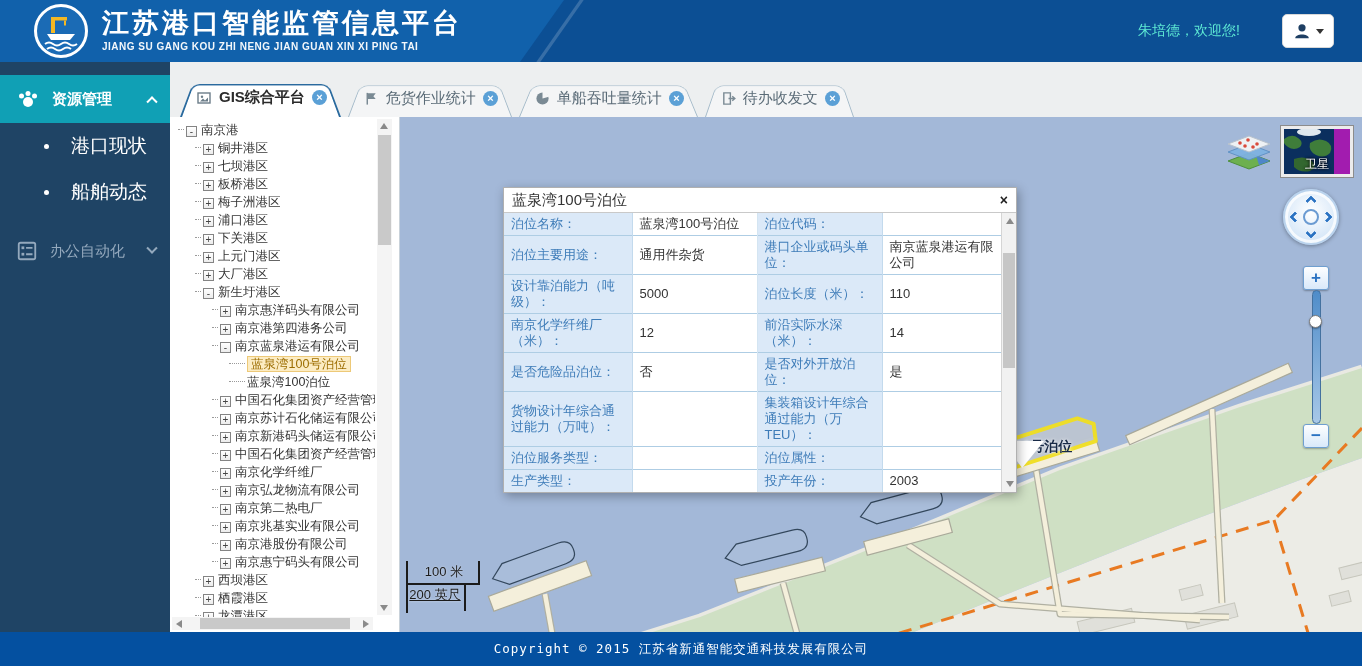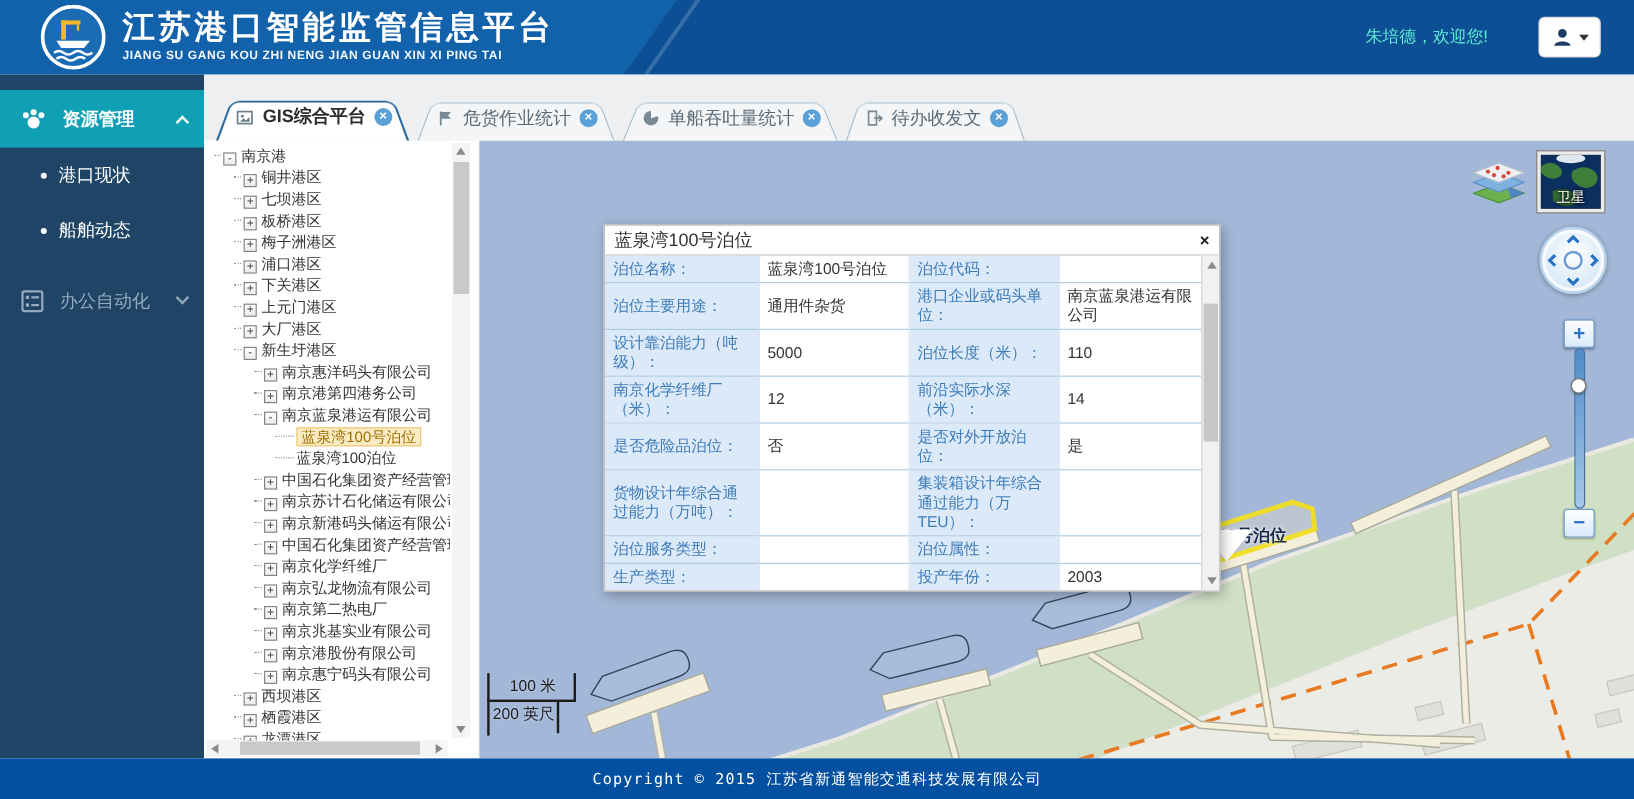--- a/index.html
+++ b/index.html
@@ -30,22 +30,22 @@
   #sidebar { position:absolute; left:0; top:62px; width:170px; bottom:34px; background:#1f4465; z-index:20; }
   .side-group { height:48px; display:flex; align-items:center; padding:0 14px 0 16px; color:#94a9bd;
                 font-size:15px; cursor:pointer; }
   .side-group svg { flex:0 0 auto; }
   .side-group .glab { flex:1; margin-left:12px; }
   .side-group.active { background:#10a0b5; color:#fff; font-weight:bold; margin-top:13px; }
   .side-group.g2 { margin-top:12px; }
   .chevron { width:8px; height:8px; border-right:2px solid currentColor; border-bottom:2px solid currentColor; }
   .chevron.up { transform:rotate(-135deg) translate(-2px,-2px); }
   .chevron.down { transform:rotate(45deg) translate(-2px,-2px); }
-  .side-sub { height:46px; display:flex; align-items:center; padding-left:34px; color:#fff; font-size:15px;
-              cursor:pointer; }
+  .side-sub { height:46px; display:flex; align-items:center; padding-left:44px; color:#fff; font-size:19px;
+              cursor:pointer;gap:12px; }
   .side-sub .bullet { width:5px; height:5px; border-radius:50%; background:#fff; margin-right:10px; }
 
   
   #tabbar { position:absolute; left:170px; top:62px; right:0; height:55px; background:#edeff0; z-index:10; }
   .tabs { position:absolute; left:10px; bottom:0; display:flex; align-items:flex-end; gap:7px; }
   .tab { position:relative; height:37px; display:flex; align-items:center; gap:7px; padding:0 14px 0 16px;
          font-size:15px; color:#5a6b77; cursor:pointer; z-index:1; }
   .tab::before { content:''; position:absolute; inset:0; z-index:-1; background:#f4f5f6;
                  border:1px solid #a4bac9; border-bottom:none; border-radius:9px 9px 0 0;
                  transform:perspective(9px) rotateX(2.4deg); transform-origin:bottom; }
@@ -82,26 +82,26 @@
 
   
   #map { position:absolute; left:400px; top:117px; right:0; bottom:34px; background:#a3b8d8; overflow:hidden; }
   #map svg.base { position:absolute; left:0; top:0; }
   .berth-map-label { position:absolute; left:565px; top:321px; width:150px; font-size:14px; font-weight:bold;
                      color:#182a47; text-shadow:0 0 2px rgba(255,255,255,.9), 0 0 4px rgba(255,255,255,.6); }
   .scalebar { position:absolute; left:6px; top:442px; width:82px; height:58px; color:#1b1b1b;
               text-shadow:0 0 2px #cfd9e8; font-size:13px; }
   .scalebar .bar { position:absolute; background:#1b1b1b; }
   .s-label-top { position:absolute; top:4px; left:6px; width:64px; text-align:center; }
-  .s-label-bot { position:absolute; top:28px; left:2px; width:54px; text-align:right; line-height:15px; }
+  .s-label-bot { position:absolute; top:28px; left:2px; width:54px; text-align:center; line-height:15px;text-decoration:underline; }
 
   
   .layers-btn { position:absolute; left:826px; top:18px; width:46px; height:38px; cursor:pointer; }
-  .sat-btn { position:absolute; left:881px; top:9px; width:56px; height:51px; border:3px solid #ececec;
-             outline:1px solid #8c8c8c; cursor:pointer; background:#404040; }
+  .sat-btn { position:absolute; left:881px; top:9px; width:72px; height:51px; border:3px solid #ececec;
+             outline:1px solid #8c8c8c; cursor:pointer; background:#a21caf; }
   .sat-btn .sat-label { position:absolute; left:0; right:0; bottom:1px; text-align:center; color:#fff;
              font-size:12px; text-shadow:0 0 3px #000,0 0 3px #000; }
   .pan { position:absolute; left:883px; top:72px; width:56px; height:56px; border-radius:50%;
          background:radial-gradient(circle at 50% 40%, #ffffff, #d6e7f8 72%);
          border:2px solid #bad3ed; box-shadow:0 1px 4px rgba(0,0,0,.35), inset 0 0 0 3px rgba(255,255,255,.75); }
   .chev { display:block; width:8px; height:8px; border-left:3px solid #2a72c2; border-top:3px solid #2a72c2;
           border-radius:1px; position:absolute; cursor:pointer; }
   .chev.n { top:6px; left:50%; transform:translateX(-50%) rotate(45deg); }
   .chev.s { bottom:6px; left:50%; transform:translateX(-50%) rotate(225deg); }
   .chev.w { left:6px; top:50%; transform:translateY(-50%) rotate(-45deg); }

